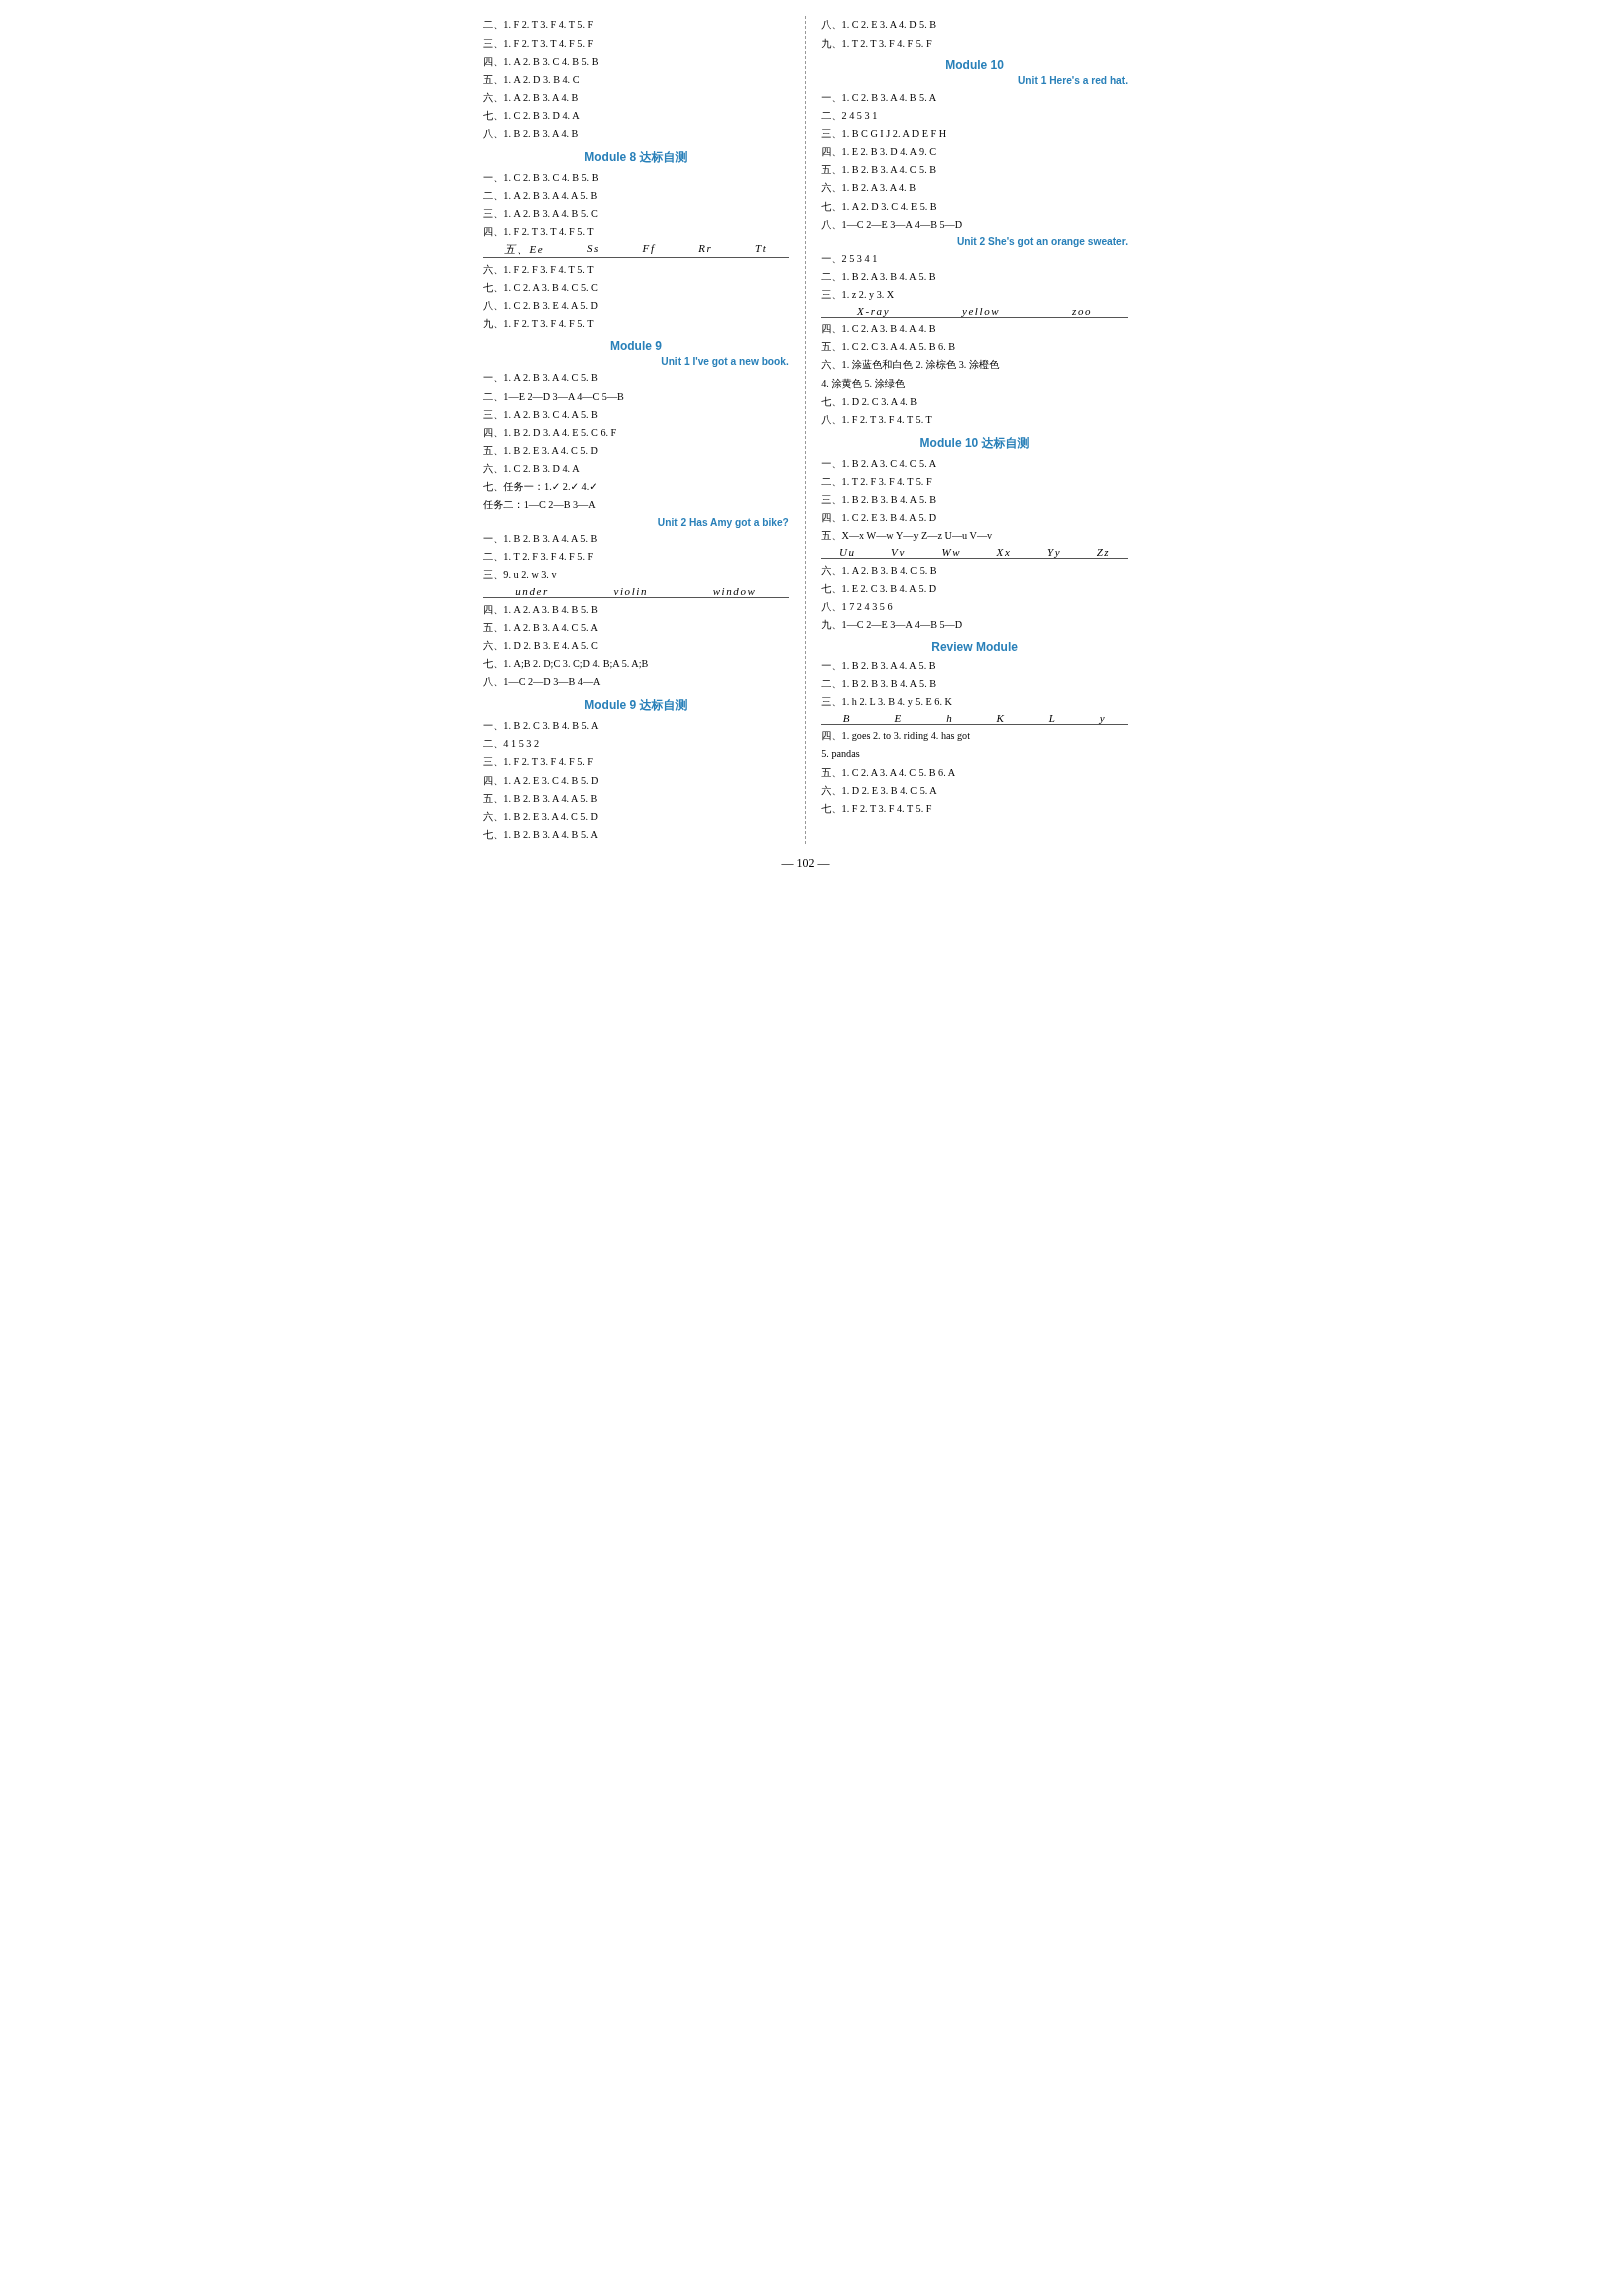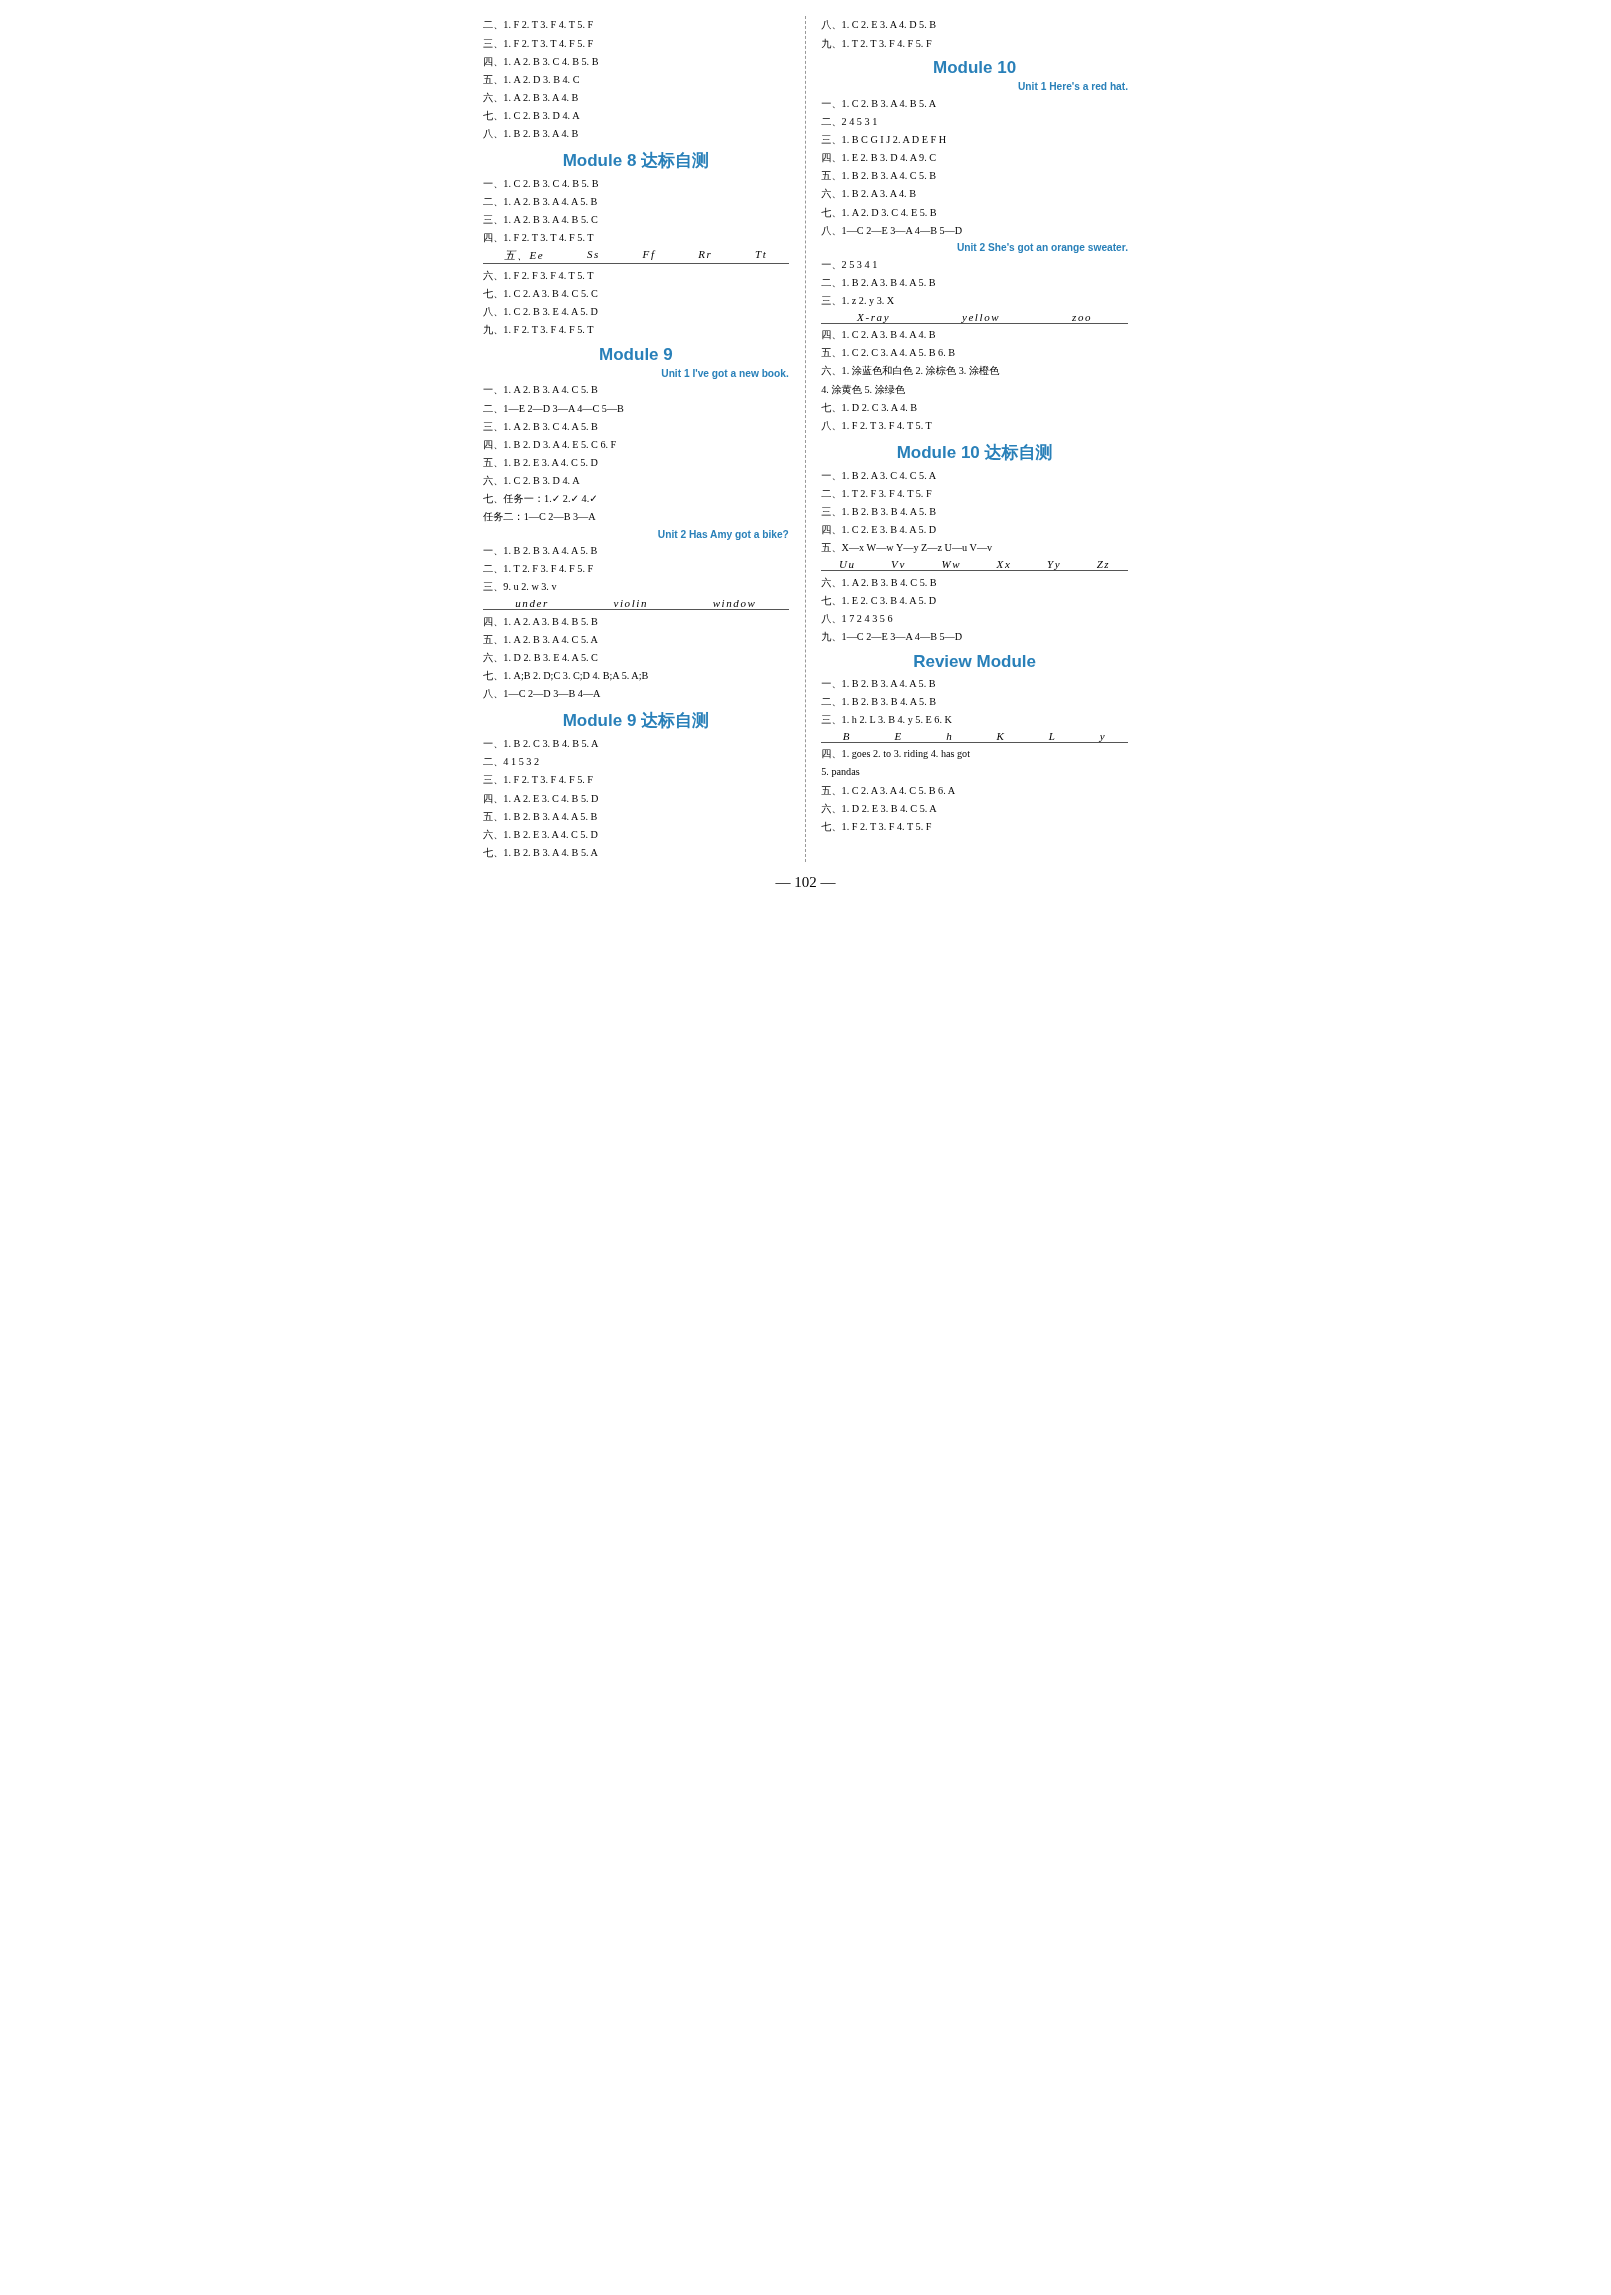--- a/index.html
+++ b/index.html
@@ -24,42 +24,42 @@
     .col-left {
       border-right: 0.8px dashed #999;
       padding-right: 15.7px;
     }
     .col-right {
       padding-left: 15.7px;
     }
     .module-title {
       text-align: center;
       color: #2980b9;
-      font-size: 17px;
+      font-size: 12px;
       font-weight: bold;
       margin: 6.3px 0 3.1px;
       font-family: Arial, sans-serif;
     }
     .unit-title {
       text-align: right;
       color: #2980b9;
       font-size: 10.2px;
       font-weight: bold;
       margin: 3.1px 0 2.4px;
       font-family: Arial, sans-serif;
     }
     .line {
       line-height: 1.7;
       font-size: 10.2px;
       margin: 0.8px 0;
     }
     .page-num {
       text-align: center;
       margin-top: 11.8px;
-      font-size: 15px;
+      font-size: 12px;
     }
     .dash-line {
       border-bottom: 0.8px solid #555;
       margin: 1.6px 0 2.4px;
       font-style: italic;
       letter-spacing: 1.6px;
       display: flex;
       justify-content: space-around;
       padding-bottom: 0;
     }

